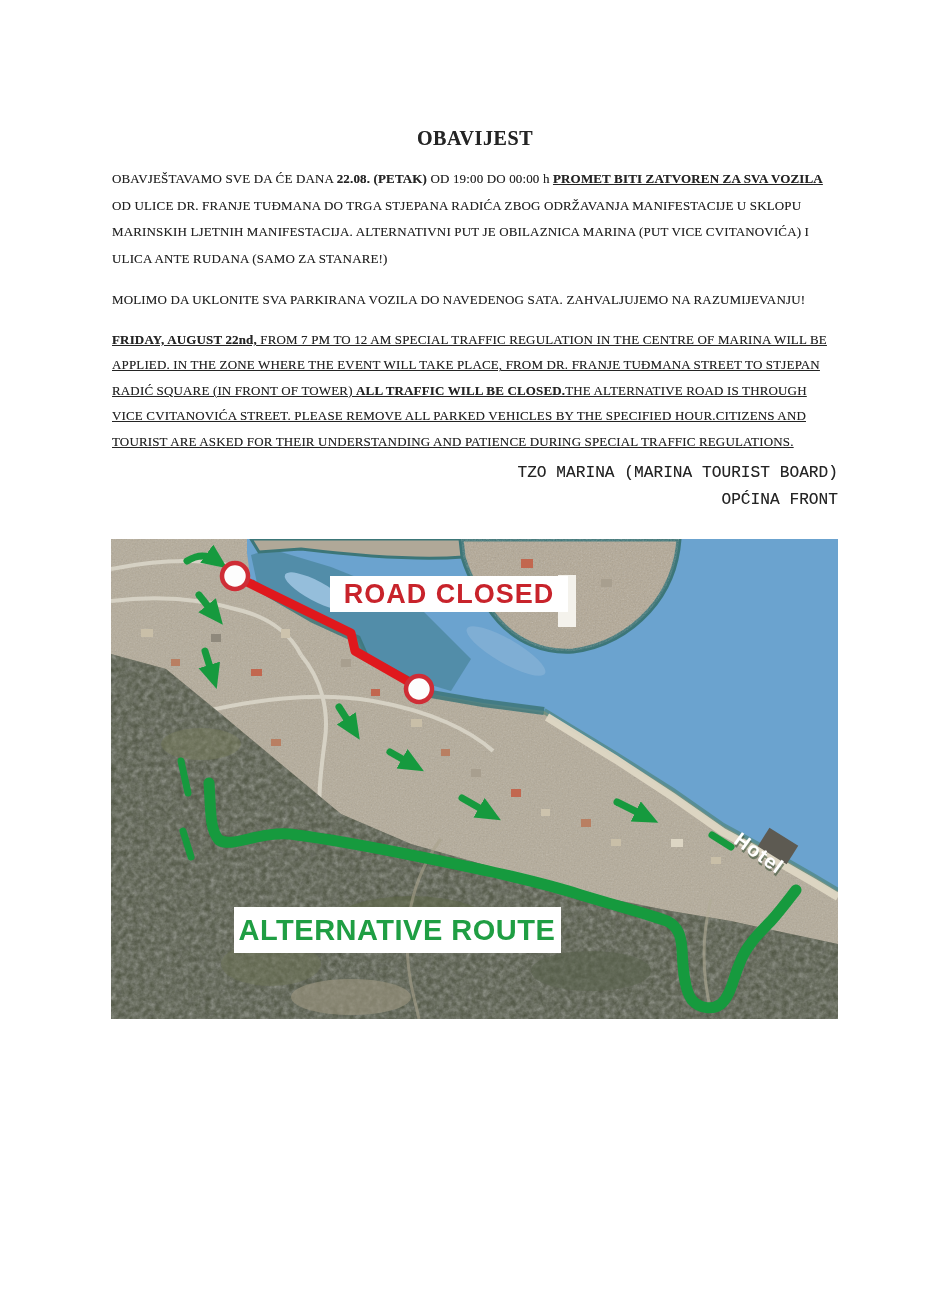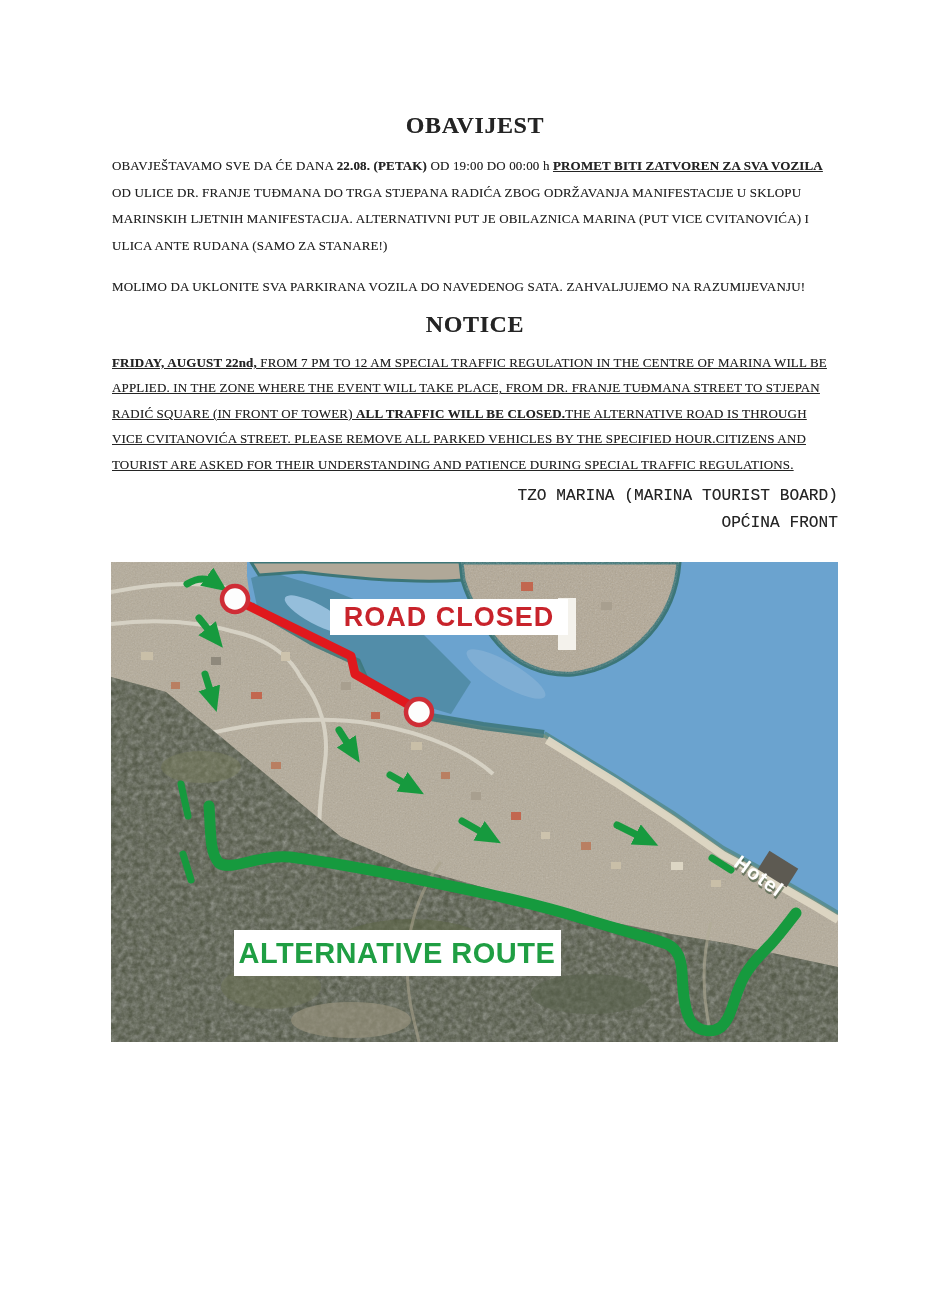--- a/index.html
+++ b/index.html
@@ -1,19 +1,19 @@
 <!DOCTYPE html>
 <html><head>
 <meta charset="utf-8">
 <style>
   html,body{margin:0;padding:0;background:#ffffff;}
   body{width:950px;height:1300px;font-family:"Liberation Serif",serif;color:#242424;
        -webkit-font-smoothing:antialiased;}
   .page{width:950px;height:1300px;box-sizing:border-box;padding:0 112px;overflow:hidden;}
-  .doc-title{margin:0;padding-top:112px;text-align:center;font-size:24px;font-weight:bold;
+  .doc-title{margin:13px;padding-top:112px;text-align:center;font-size:20px;font-weight:bold;
              letter-spacing:.6px;line-height:26px;text-shadow:0 0 .6px rgba(60,60,60,.55);}
   .doc-title.en{padding-top:0;margin-top:10px;}
   p.body-par{margin:0;margin-top:15px;font-size:13px;line-height:26.6px;letter-spacing:.15px;
              text-align:left;text-shadow:0 0 .6px rgba(60,60,60,.5);}
   p.body-par.en{line-height:25.4px;margin-top:13px;text-decoration:underline;}
   .b{font-weight:bold;}
   .bu{font-weight:bold;text-decoration:underline;}
   .signature{margin-top:6px;text-align:right;font-size:16.2px;line-height:26.6px;
              text-shadow:0 0 .6px rgba(60,60,60,.5);font-family:Liberation Mono, monospace;}
   .map-wrap{margin-top:26px;margin-left:-1px;width:727px;height:528px;line-height:0;}
@@ -29,21 +29,20 @@
 <body>
 
 <div class="page">
 
   <h1 class="doc-title">OBAVIJEST</h1>
 
   <p class="body-par"><span>OBAVJEŠTAVAMO SVE DA ĆE DANA </span><span class="b">22.08. (PETAK)</span><span> OD 19:00 DO 00:00 h </span><span class="bu">PROMET BITI ZATVOREN ZA SVA VOZILA</span><span> OD ULICE DR. FRANJE TUĐMANA DO TRGA STJEPANA RADIĆA ZBOG ODRŽAVANJA MANIFESTACIJE U SKLOPU MARINSKIH LJETNIH MANIFESTACIJA. ALTERNATIVNI PUT JE OBILAZNICA MARINA (PUT VICE CVITANOVIĆA) I ULICA ANTE RUDANA (SAMO ZA STANARE!)</span></p>
 
   <p class="body-par">MOLIMO DA UKLONITE SVA PARKIRANA VOZILA DO NAVEDENOG SATA. ZAHVALJUJEMO NA RAZUMIJEVANJU!</p>
 
-  <h1 class="doc-title en">NOTICE</h1>
 
   <p class="body-par en"><span class="b">FRIDAY, AUGUST 22nd,</span><span> FROM 7 PM TO 12 AM SPECIAL TRAFFIC REGULATION IN THE CENTRE OF MARINA WILL BE APPLIED. IN THE ZONE WHERE THE EVENT WILL TAKE PLACE, FROM DR. FRANJE TUĐMANA STREET TO STJEPAN RADIĆ SQUARE (IN FRONT OF TOWER) </span><span class="bu">ALL TRAFFIC WILL BE CLOSED.</span><span>THE ALTERNATIVE ROAD IS THROUGH VICE CVITANOVIĆA STREET. PLEASE REMOVE ALL PARKED VEHICLES BY THE SPECIFIED HOUR.CITIZENS AND TOURIST ARE ASKED FOR THEIR UNDERSTANDING AND PATIENCE DURING SPECIAL TRAFFIC REGULATIONS.</span></p>
 
   <div class="signature">
     <div>TZO MARINA (MARINA TOURIST BOARD)</div>
     <div>OPĆINA FRONT</div>
   </div>
 
   <div class="map-wrap">
     <svg width="727" height="480" viewBox="0 0 727 480" xmlns="http://www.w3.org/2000/svg">

